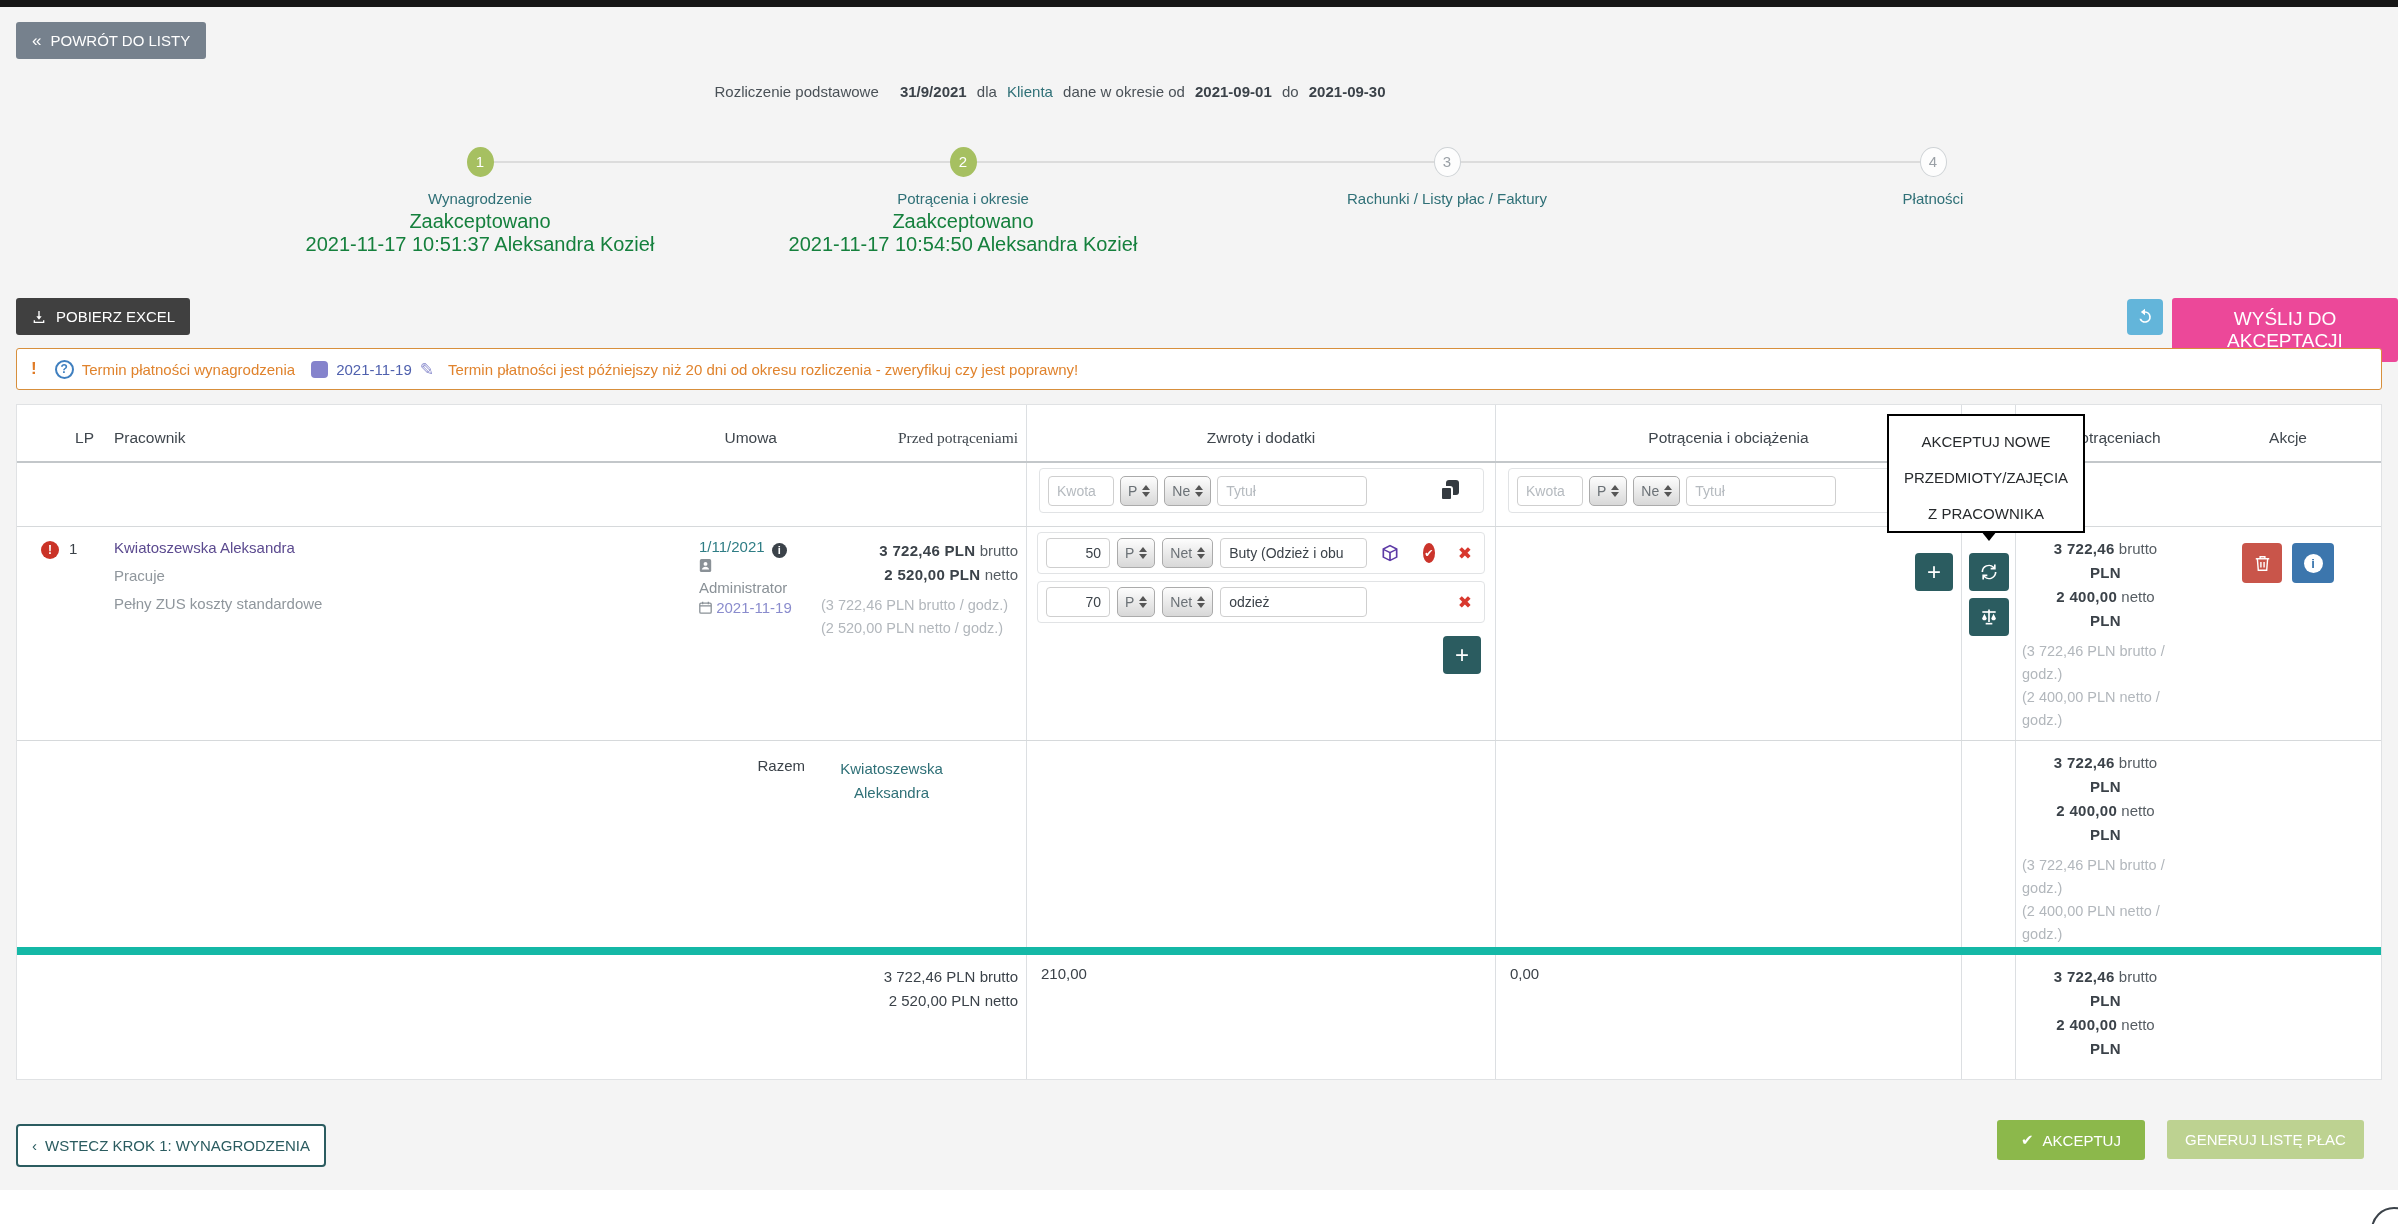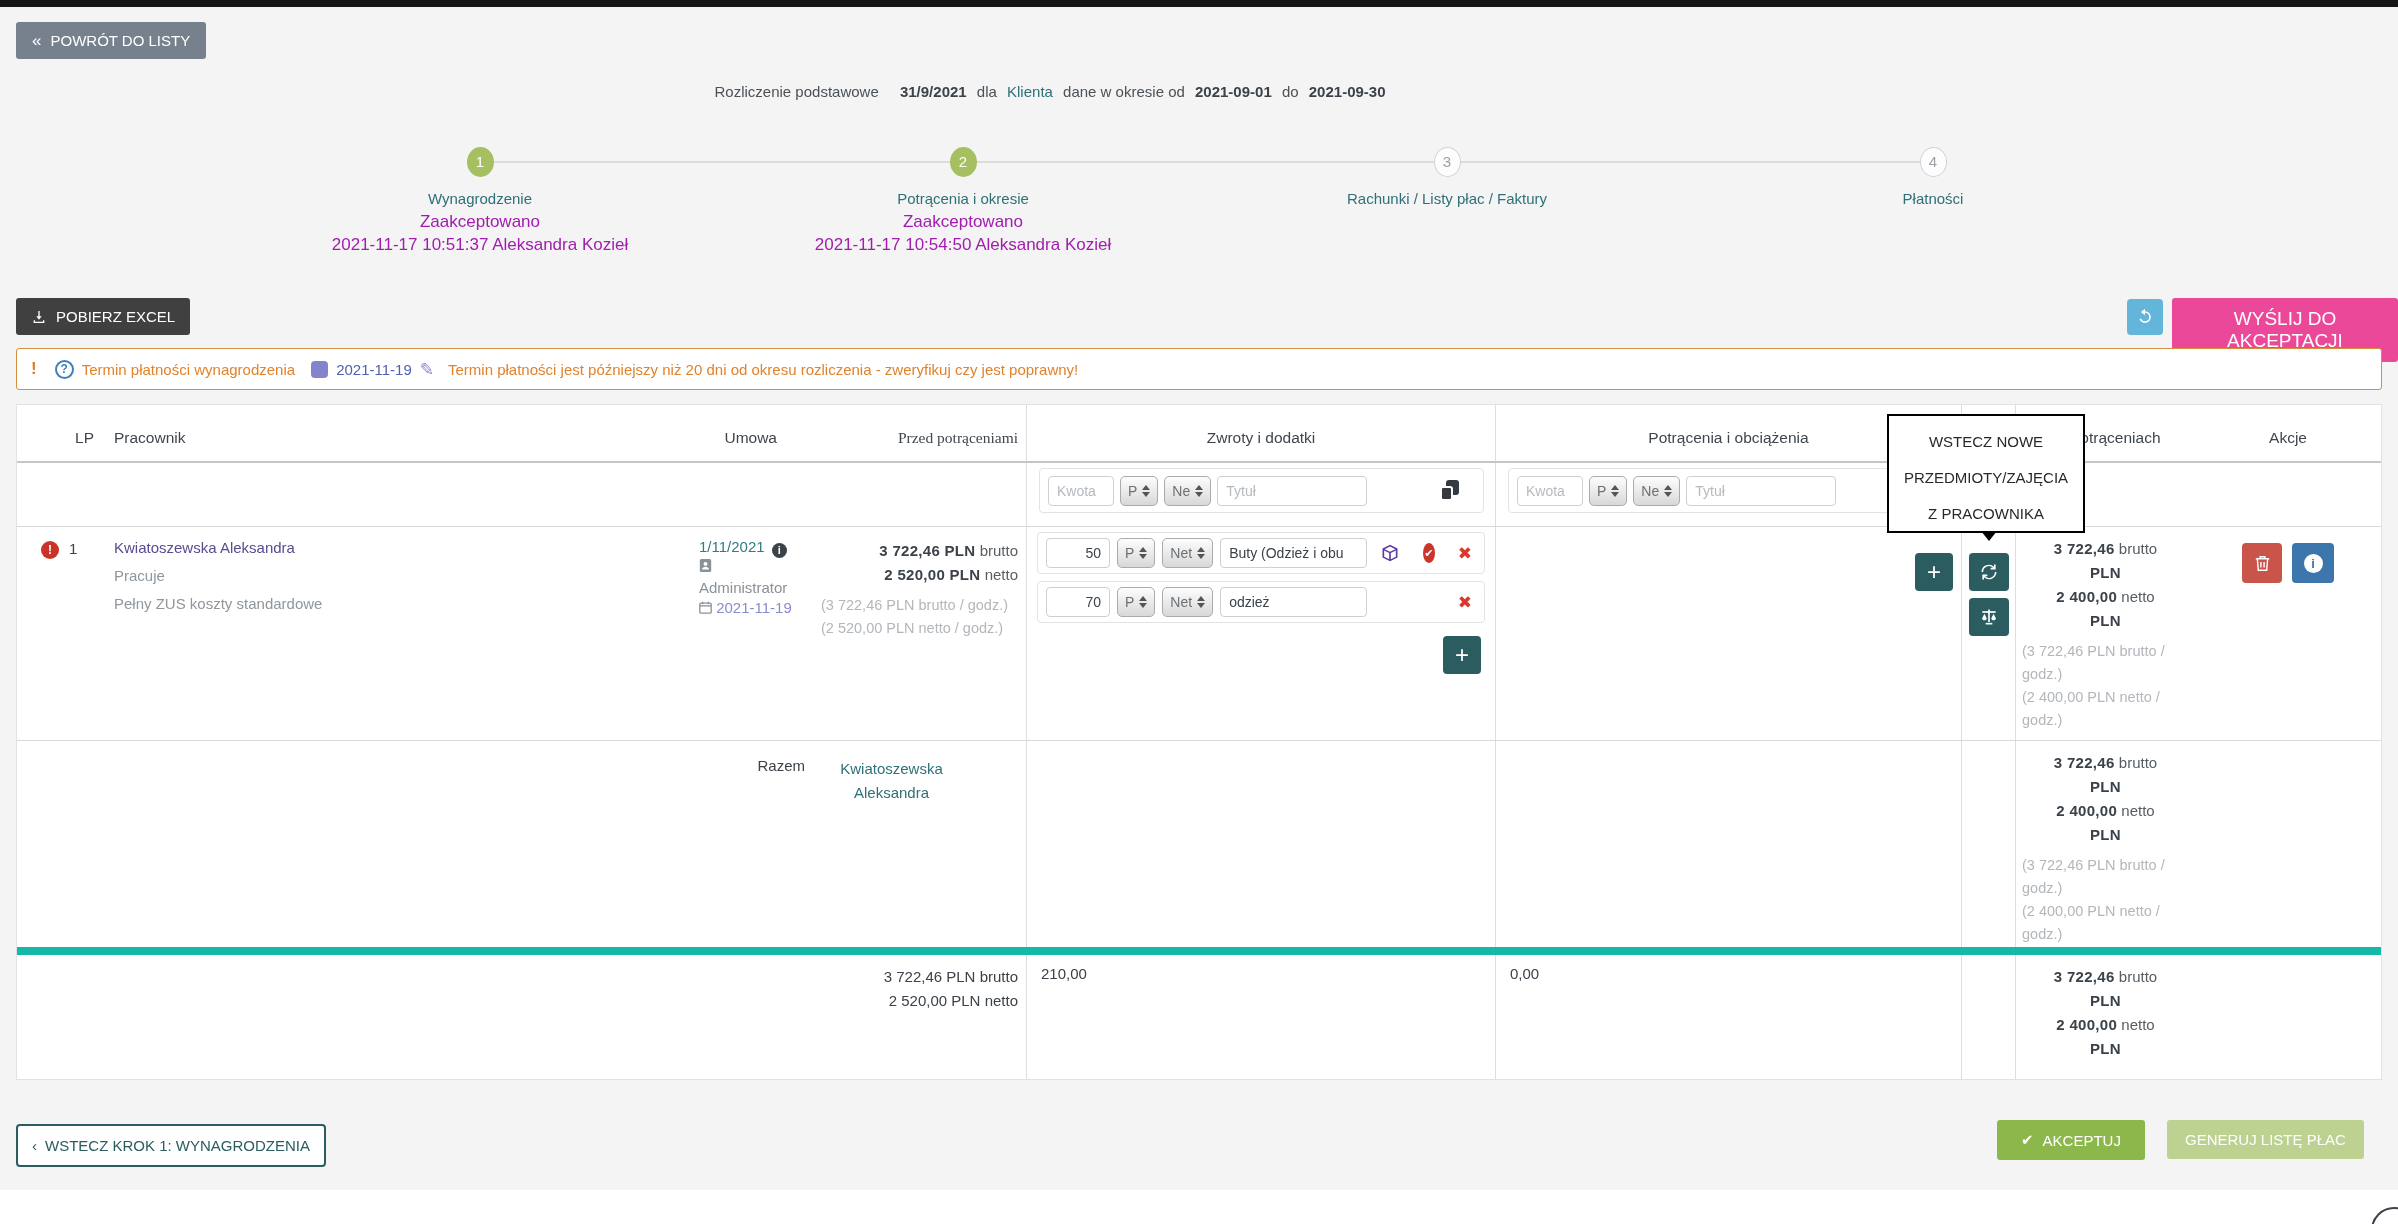--- a/index.html
+++ b/index.html
@@ -22,21 +22,21 @@
   .page-title .teal { color:#2f7077; }
   .page-title .gap { margin-right:14px; }
 
   .step-line { position:absolute; left:480px; top:161px; width:1453px; height:2px; background:#dcdcdc; }
   .step { position:absolute; top:147px; width:420px; text-align:center; }
   .step .circ { width:27px; height:30px; border-radius:50%; margin:0 auto 10px; line-height:30px;
                 font-size:15px; position:relative; z-index:2; }
   .step.done .circ { background:#a6c061; color:#fff; }
   .step.todo .circ { background:#fdfdfd; color:#9aa0a6; border:1px solid #cfd3d6; line-height:28px; }
   .step .t { color:#2f7077; font-size:15px; line-height:23px; }
-  .step .s, .step .m { color:#a21caf; font-size:17px; line-height:23px; }
+  .step .s, .step .m { color:#15803d; font-size:20px; line-height:23px; }
 
   .btn-excel { position:absolute; left:16px; top:298px; background:#404040; color:#fff;
                padding:10px 15px; font-size:15px; }
   .btn-history { position:absolute; left:2127px; top:299px; width:36px; height:36px;
                  background:#63b5da; border:none; border-radius:4px; cursor:pointer;
                  display:flex; align-items:center; justify-content:center; }
   .btn-send { position:absolute; left:2172px; top:298px; background:#ec4899; color:#fff;
               padding:10px 14px; font-size:19px; }
 
   .warnbar { position:absolute; left:16px; top:348px; width:2366px; height:42px; background:#fff;
@@ -481,21 +481,21 @@
           <div><b>2 400,00</b> <span class="lb">netto</span></div>
           <div><b>PLN</b></div>
         </div>
       </div>
       <div></div>
     </div>
 
   </div>
 
   <div class="tooltip">
-    <div class="tl">WSTECZ NOWE</div>
+    <div class="tl">AKCEPTUJ NOWE</div>
     <div class="tl">PRZEDMIOTY/ZAJĘCIA</div>
     <div class="tl">Z PRACOWNIKA</div>
     <div class="caret-dn"></div>
   </div>
 
   <button class="btn-backstep">
     <span>‹</span>
     <span>WSTECZ KROK 1: WYNAGRODZENIA</span>
   </button>
   <button class="btn btn-accept">

